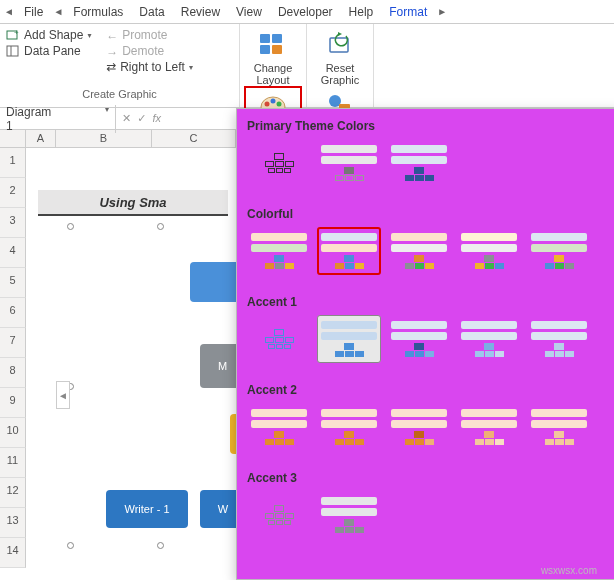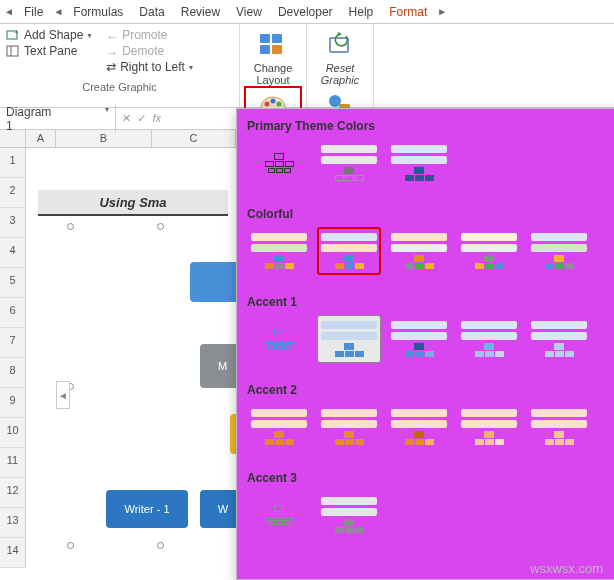--- a/index.html
+++ b/index.html
@@ -1,24 +1,24 @@
 <!DOCTYPE html>
 <html><head>
 <meta charset="utf-8">
 <style>
 *{box-sizing:border-box;margin:0;padding:0;font-family:"Segoe UI",Arial,sans-serif;}
 body{background:#fff;font-size:11px;color:#444;width:614px;height:580px;overflow:hidden;position:relative;}
 .ribbon-tabs{display:flex;align-items:center;height:24px;border-bottom:1px solid #ccc;padding:0 2px;gap:0;}
 .ribbon-tabs .nav{width:14px;text-align:center;color:#666;font-size:10px;}
 .ribbon-tabs .tab{padding:3px 8px;font-size:12px;color:#444;cursor:pointer;}
 .ribbon-tabs .tab.smart{color:#107c41;border:2px solid #d00;padding:1px 6px;}
-.ribbon-tabs .tab.fmt{color:#c2410c;}
+.ribbon-tabs .tab.fmt{color:#1d4ed8;}
 .ribbon-body{display:flex;height:84px;border-bottom:1px solid #ccc;}
 .grp{border-right:1px solid #ddd;padding:3px 6px 0 6px;display:flex;flex-direction:column;}
-.grp-label{text-align:center;font-size:11px;color:#666;margin-top:6px;}
+.grp-label{text-align:center;font-size:11px;color:#666;margin-top:13px;}
 .cg-left{width:100px;}
 .cg-left .item{display:flex;align-items:center;gap:4px;padding:1px 0;font-size:12px;color:#444;}
 .cg-left .item.dis{color:#aaa;}
 .cg-mid{width:132px;}
 .cg-mid .item{display:flex;align-items:center;gap:4px;padding:1px 0;font-size:12px;color:#444;}
 .cg-mid .item.dis{color:#aaa;}
 .big-btn{width:58px;display:flex;flex-direction:column;align-items:center;padding:4px 2px 0;gap:2px;text-align:center;font-size:11px;color:#444;}
 .big-btn .ico{width:32px;height:30px;display:flex;align-items:center;justify-content:center;}
 .big-btn.hl{border:2px solid #d00;}
 .layouts-grp{display:flex;}
@@ -82,21 +82,21 @@
               <text x="8" y="7" font-size="8" fill="#2e7d4f">+</text>
             </svg>
           <span>Add Shape</span>
           <span class="chevron">▾</span>
         </div>
         <div class="item">
           <svg width="14" height="14">
               <rect x="1" y="2" width="11" height="10" fill="none" stroke="#666"></rect>
               <line x1="5" y1="2" x2="5" y2="12" stroke="#666"></line>
             </svg>
-          <span>Text Pane</span>
+          <span>Data Pane</span>
         </div>
       </div>
       <div class="cg-mid">
         <div class="item dis">
           <span>←</span>
           <span>Promote</span>
         </div>
         <div class="item dis">
           <span>→</span>
           <span>Demote</span>
@@ -151,21 +151,21 @@
 
   <div class="reset-grp grp" style="padding:2px 4px;">
     <div class="big-btn">
       <div class="ico">
         <svg width="28" height="26">
             <rect x="4" y="6" width="18" height="14" fill="none" stroke="#4a78b5" stroke-width="1.5" rx="1"></rect>
             <path d="M 20 4 A 6 6 0 1 1 14 2" fill="none" stroke="#2e8b3f" stroke-width="1.5"></path>
             <polygon points="12,0 16,2 12,4" fill="#2e8b3f"></polygon>
           </svg>
       </div>
-      <span style="white-space:pre-line;font-style:italic;">Reset
+      <span style="white-space:pre-line;">Reset
 Graphic</span>
     </div>
     <div class="big-btn">
       <div class="ico">
         <svg width="28" height="26">
             <circle cx="9" cy="9" r="6" fill="#4a90d9"></circle>
             <rect x="13" y="12" width="11" height="10" fill="#e38b2c" rx="1"></rect>
           </svg>
       </div>
       <span style="white-space:pre-line;">Convert
@@ -500,13 +500,13 @@
               <div style="background:#8a8f94;border-color:#8a8f94"></div>
               <div style="background:#8a8f94;border-color:#8a8f94"></div>
               <div style="background:#8a8f94;border-color:#8a8f94"></div>
             </div>
           </div>
         </div>
     </div>
   </div>
 </div>
 
-<div style="position:absolute;right:11px;bottom:4px;font-size:13px;color:#bbb;">wsxwsx.com</div>
+<div style="position:absolute;right:17px;bottom:4px;font-size:10px;color:#bbb;">wsxwsx.com</div>
 
 </body></html>

